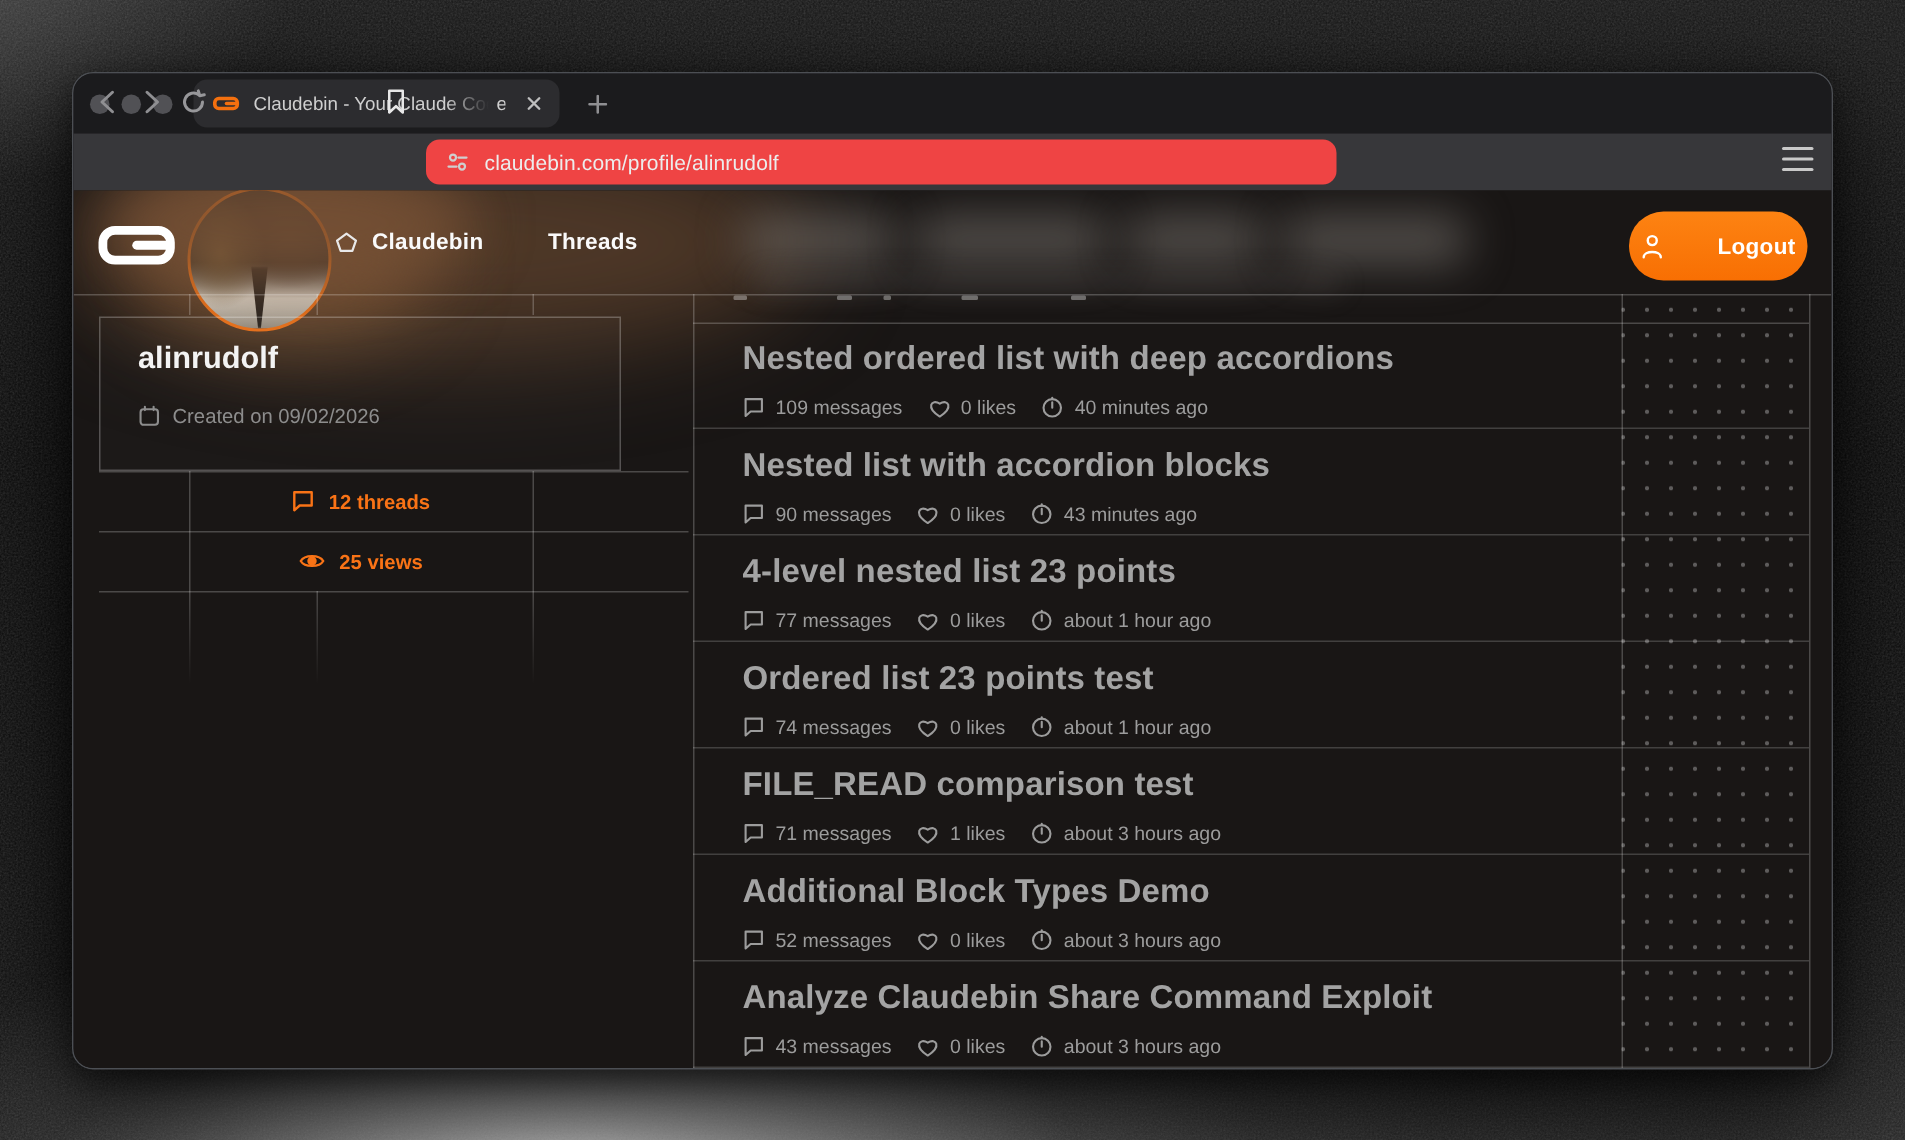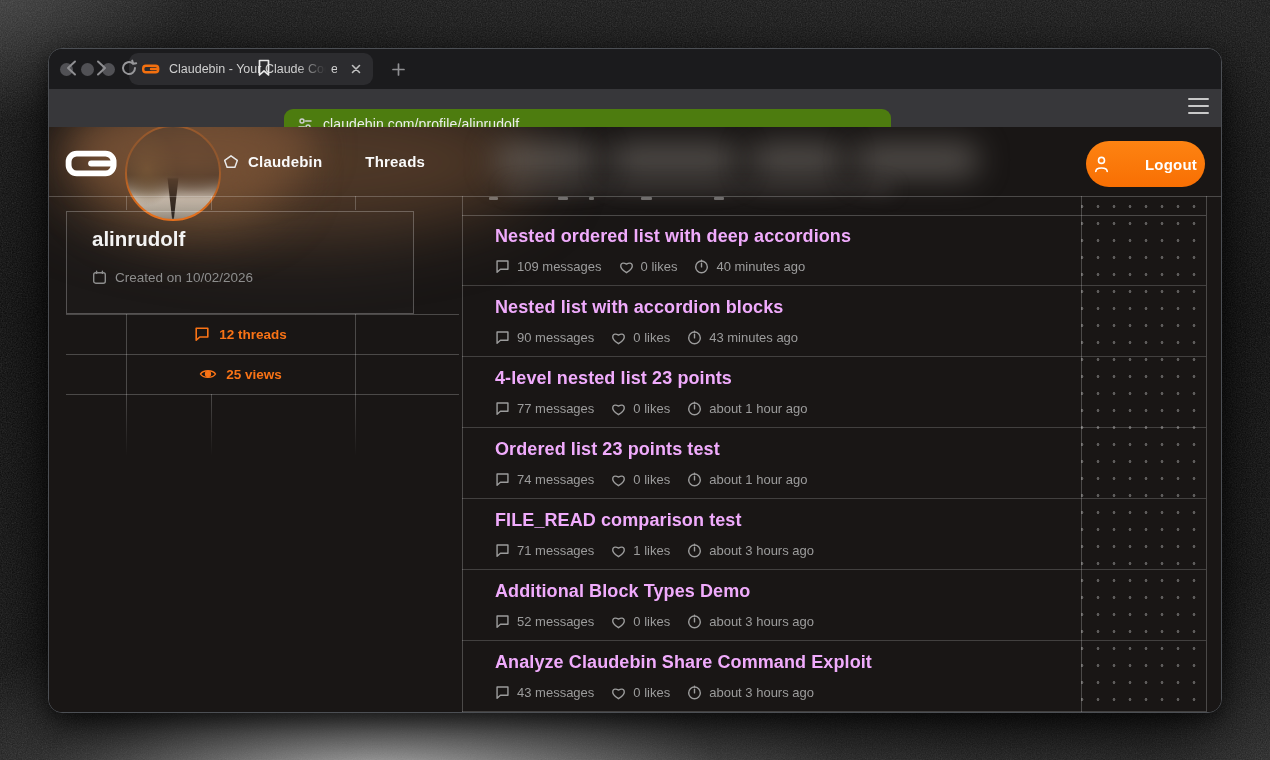--- a/index.html
+++ b/index.html
@@ -34,21 +34,21 @@
     overflow:hidden; position:relative; }
   .tab-fade { position:absolute; right:42px; top:6px; width:34px; height:20px;
     background:linear-gradient(90deg, rgba(44,44,47,0), #2c2c2f 85%); }
   .tab-close { position:absolute; right:10px; top:9px; width:14px; height:14px; display:flex;
     align-items:center; justify-content:center; cursor:pointer; }
   .newtab { position:absolute; left:338px; top:9px; width:22px; height:22px; display:flex;
     align-items:center; justify-content:center; }
 
   .toolbar { position:absolute; left:0; top:40px; right:0; height:38px; background:#37373a; }
   .navbtn { position:absolute; top:9px; width:20px; height:20px; display:flex; align-items:center; justify-content:center; }
-  .urlbar { position:absolute; left:235px; top:60px; width:607px; height:30px; background:#4d7c0f;
+  .urlbar { position:absolute; left:235px; top:44px; width:607px; height:30px; background:#ef4444;
     border-radius:9px; display:flex; align-items:center; }
   .url-text { margin-left:10px; font-size:14px; color:#ececec; letter-spacing:.1px; }
   .hamburger { position:absolute; right:12px; top:49px; width:21px; height:16px;
     display:flex; flex-direction:column; justify-content:space-between; }
   .hamburger div { height:2.2px; border-radius:2px; background:#c9c9c9; }
 
   
   .page { position:absolute; left:0; top:78px; right:0; height:587px; background:#191615; overflow:hidden; }
 
   .blob { position:absolute; pointer-events:none; }
@@ -101,21 +101,21 @@
   .card-username { position:absolute; left:25px; top:15px; font-size:20.5px; font-weight:700; color:#f3f3f3; }
   .card-created { position:absolute; left:25px; top:58px; display:flex; align-items:center; gap:8px;
     font-size:13.5px; color:#8d8d8d; }
   .stat-row { position:absolute; left:77px; width:229px; height:40px; display:flex; align-items:center;
     justify-content:center; gap:9px;font-weight:bold; }
   .stat-label { font-size:13.5px; color:#f97316; }
 
   
   .list { position:absolute; left:413px; top:88px; width:744px; }
   .thread-row { height:71px; border-bottom:1px solid rgba(255,255,255,.18); padding:11px 130px 0 33px; cursor:pointer; }
-  .thread-title { font-size:18px; font-weight:700; color:#f0abfc; letter-spacing:.1px; white-space:nowrap; }
+  .thread-title { font-size:22px; font-weight:700; color:#a3a3a3; letter-spacing:.1px; white-space:nowrap; }
   .thread-meta { margin-top:12px; display:flex; align-items:center; gap:17px; color:#9c9c9c; font-size:13px; }
   .meta-item { display:flex; align-items:center; gap:7px; }
 
   .frag { position:absolute; top:70px; height:3px; background:rgba(255,255,255,.35); border-radius:1px; }
 
   .dots-col { position:absolute; left:1032px; top:69px; width:125px; height:516px;
     background-image:radial-gradient(circle, rgba(255,255,255,.30) 1.1px, transparent 1.7px);
     background-size:16px 17px; background-position:9px 2px; }
 
   svg { display:block; }
@@ -276,21 +276,21 @@
       <div class="card-username">alinrudolf</div>
       <div class="card-created">
         <span>
           <svg width="15" height="15" viewBox="0 0 15 15">
               <g fill="none" stroke="#8d8d8d" stroke-width="1.4" stroke-linecap="round">
                 <rect x="1.7" y="2.8" width="11.6" height="10.4" rx="2"></rect>
                 <path d="M4.6 1.2 V3.4 M10.4 1.2 V3.4"></path>
               </g>
             </svg>
         </span>
-        <span>Created on 10/02/2026</span>
+        <span>Created on 09/02/2026</span>
       </div>
     </div>
 
     <div class="stat-row" style="top:187px">
       <span>
         <svg width="16" height="16" viewBox="0 0 16 16">
             <path d="M2.2 2.2 H13.8 V11 H5.8 L2.2 14.2 Z" fill="none" stroke="#f97316" stroke-width="1.6" stroke-linejoin="round"></path>
           </svg>
       </span>
       <span class="stat-label">12 threads</span>

